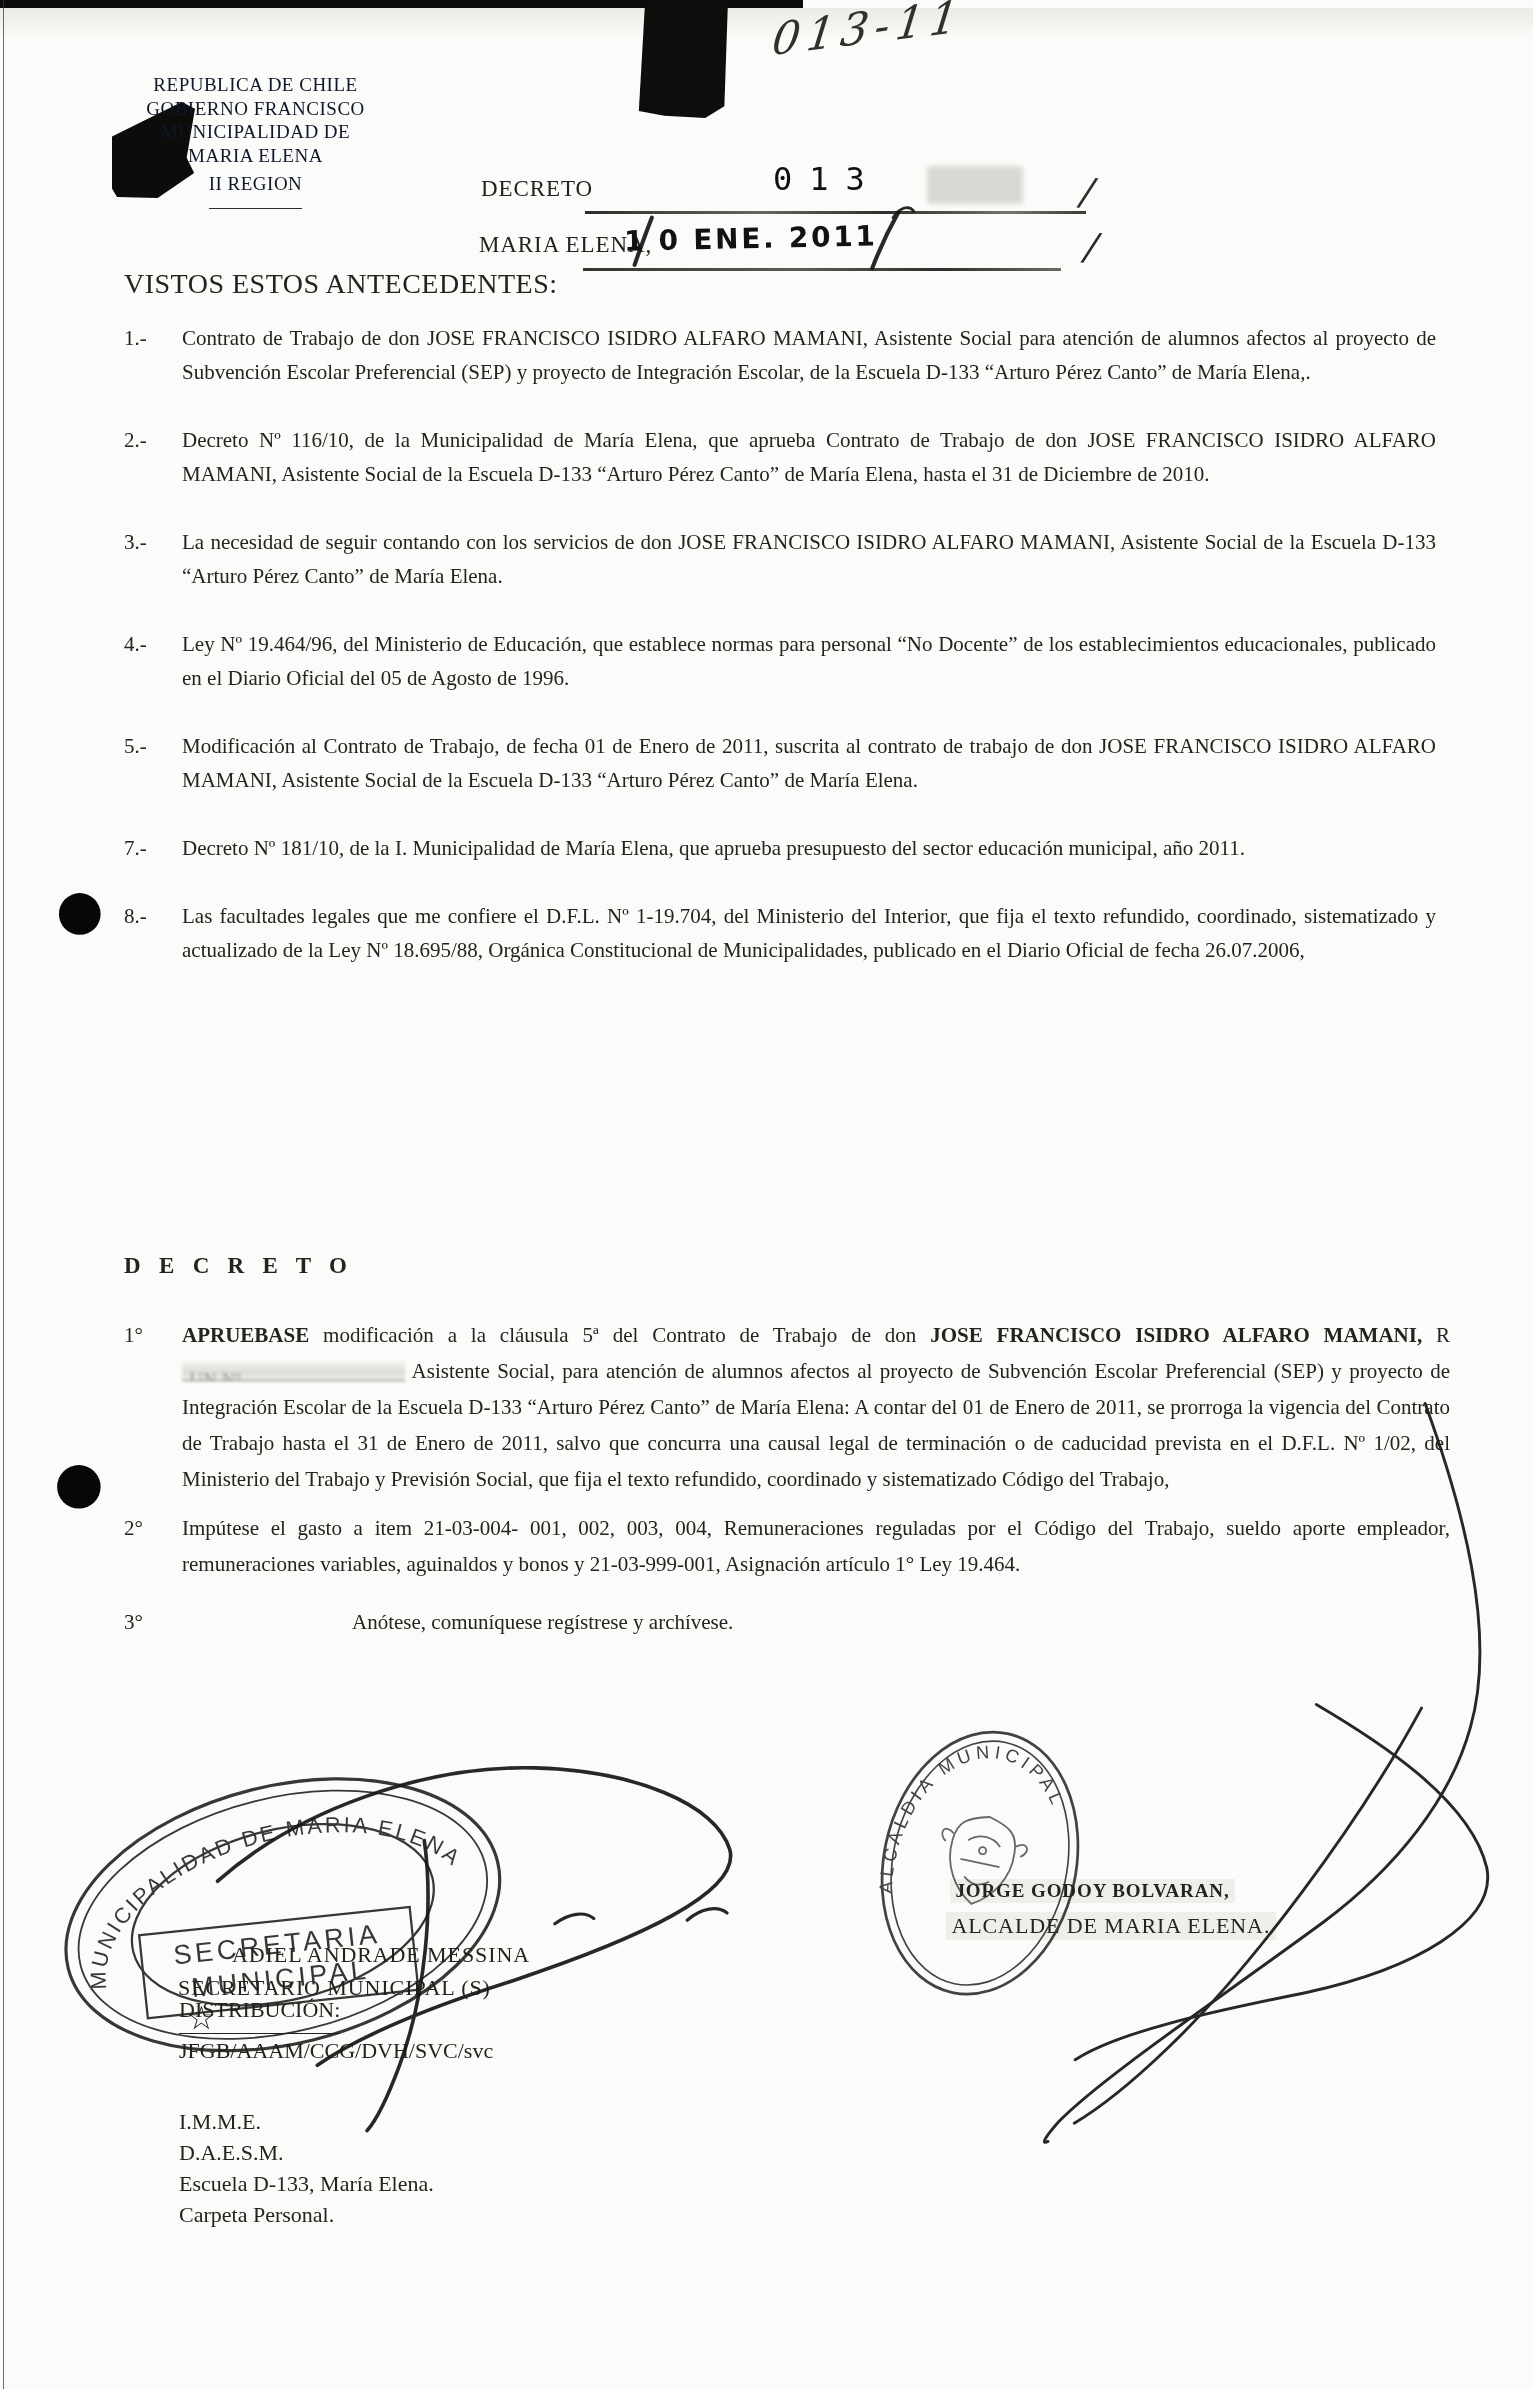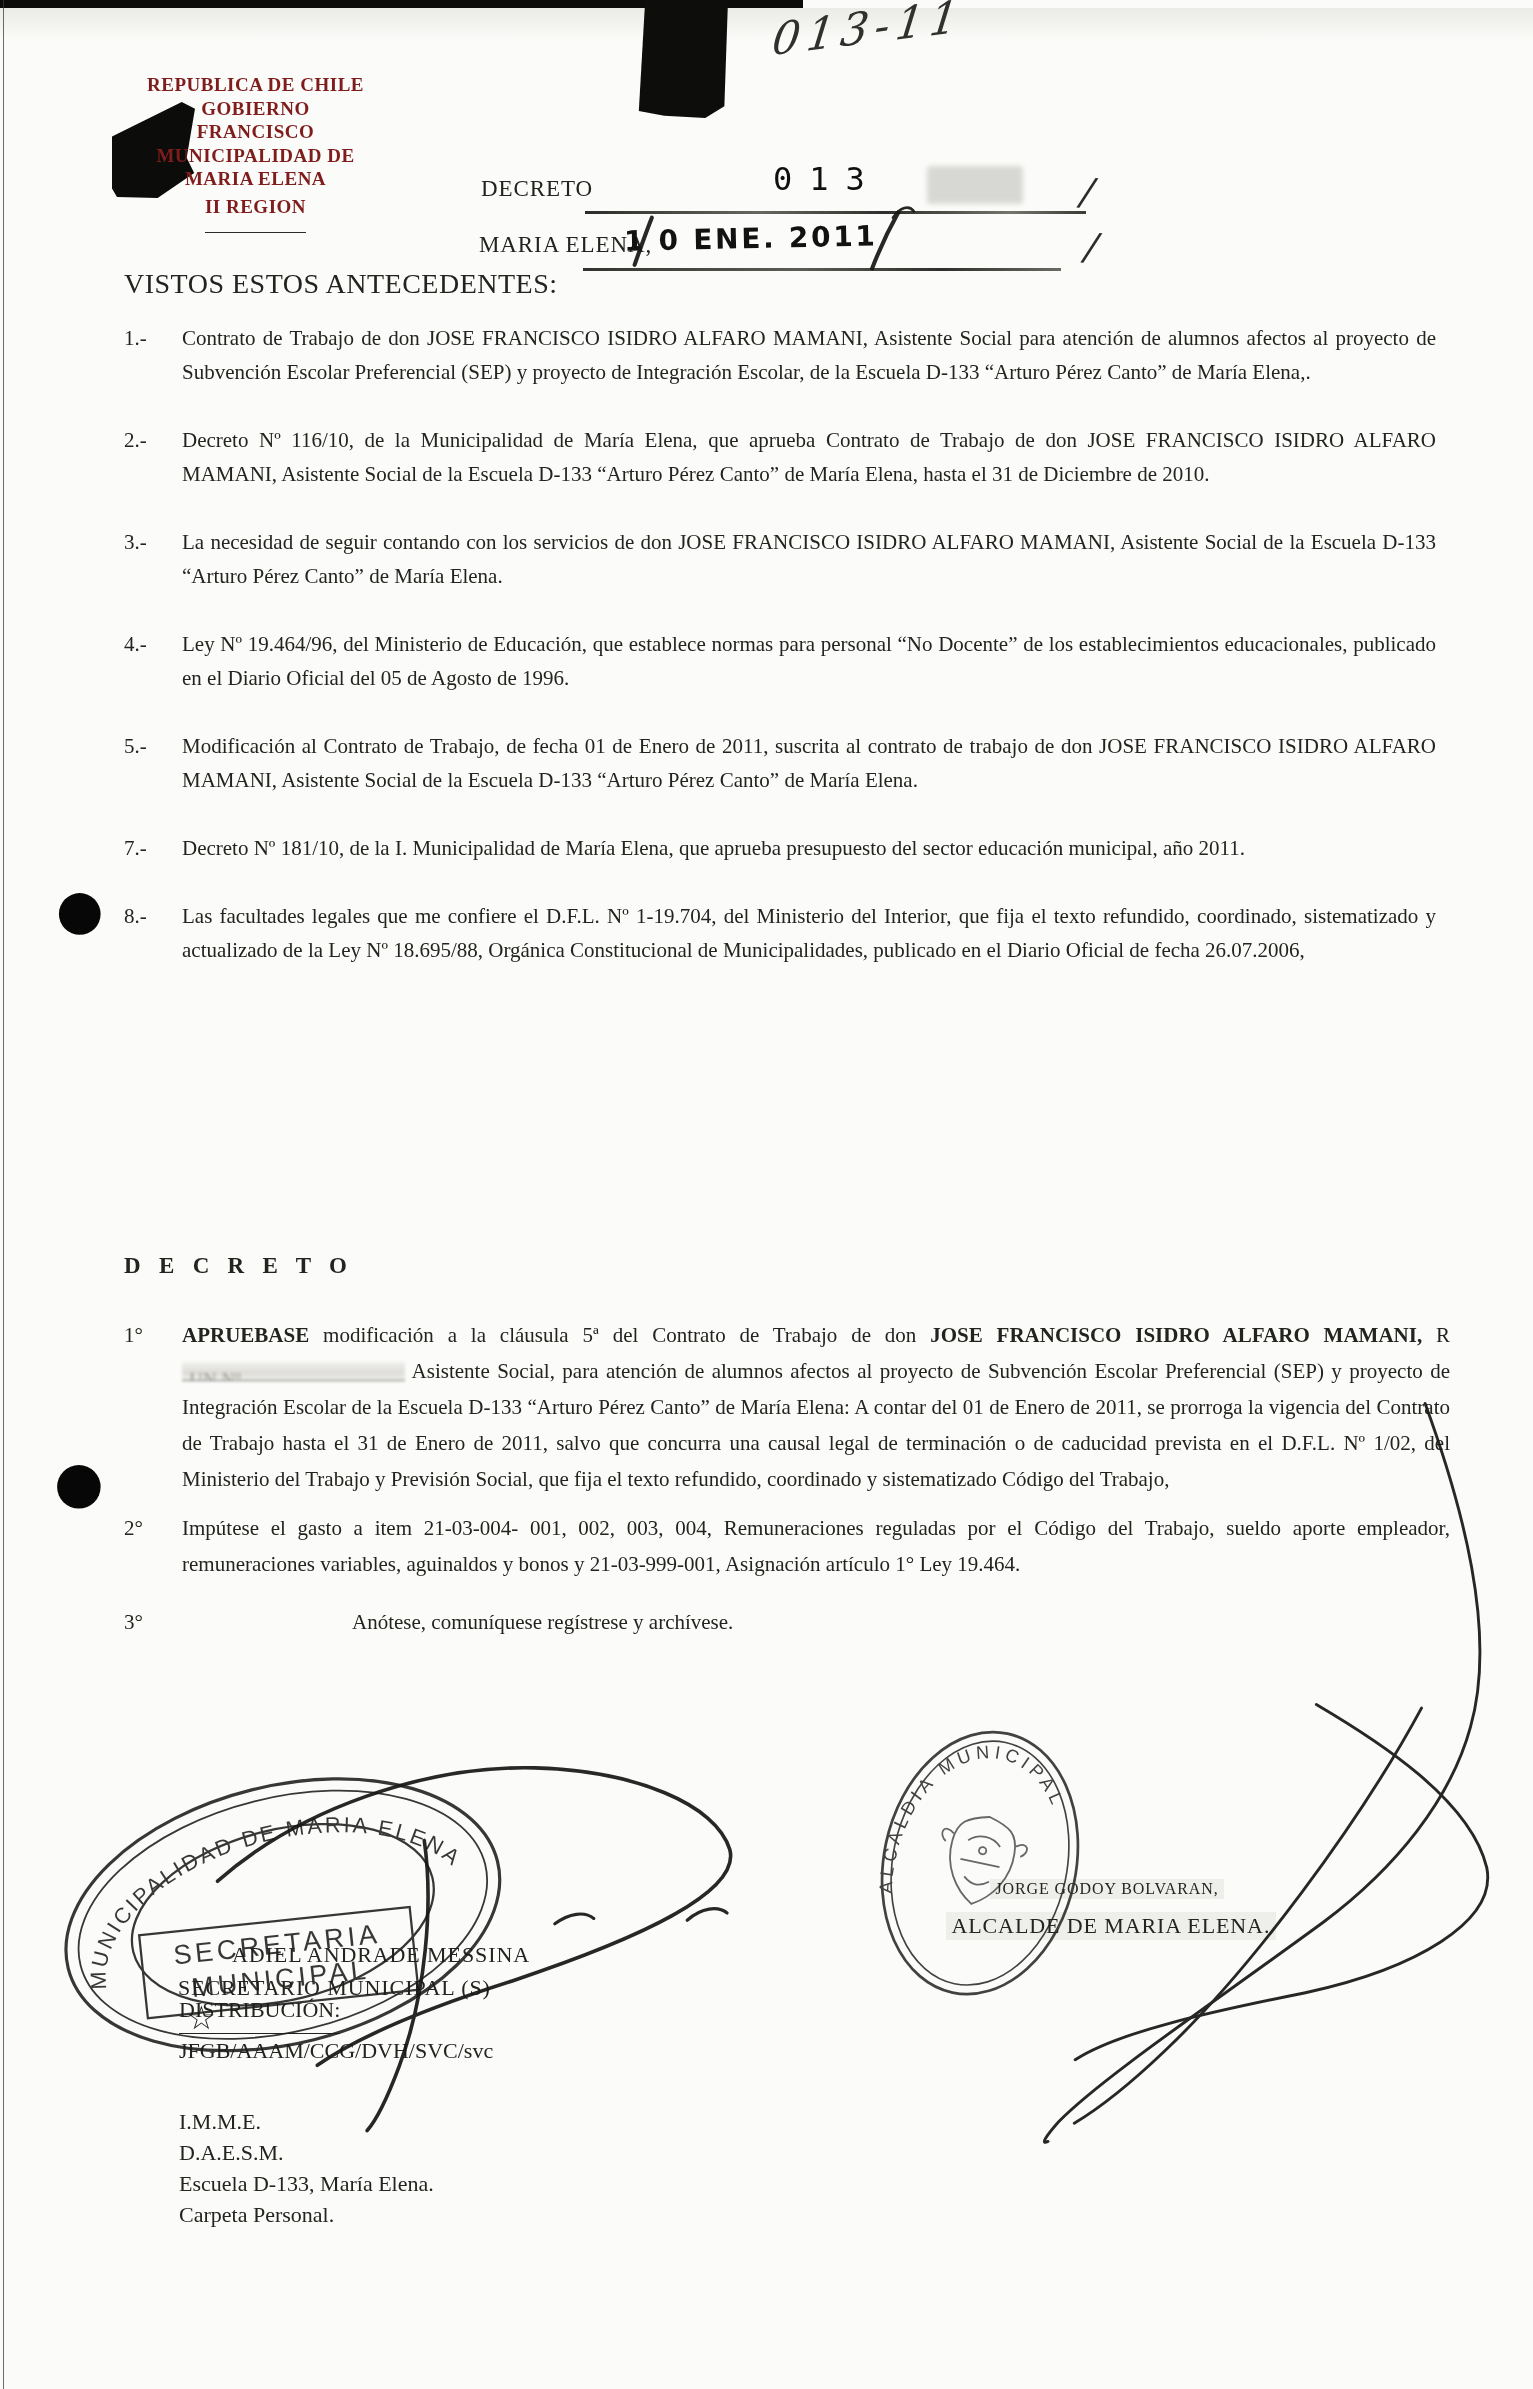--- a/index.html
+++ b/index.html
@@ -18,21 +18,21 @@
     background:linear-gradient(180deg,#e6e6e2 0%,#f4f4f1 70%,#fbfbf9 100%);opacity:.8;}
   .left-edge{left:2.7px;top:0;width:1.8px;height:2389px;background:#3a3a36;opacity:.75;}
   .black-tab{left:637px;top:0;width:91px;height:118px;background:#0d0d0c;
     clip-path:polygon(9% 0,100% 0,96% 90%,75% 100%,30% 98%,2% 94%);}
   .logo-blob{left:112px;top:102px;width:83px;height:96px;background:#0c0c0b;
     clip-path:polygon(0 36%,84% 0,100% 7%,90% 58%,99% 74%,55% 100%,6% 99%,0 90%);}
   .smudge-013{left:927px;top:166px;width:96px;height:38px;background:#8f8f88;
     opacity:.32;filter:blur(2.7px);border-radius:3.6px;}
   
   .letterhead{left:141px;top:73px;width:229px;text-align:center;
-    font-size:19px;line-height:23.6px;letter-spacing:0.5px;color:#7f1d1d;font-weight:bold;}
+    font-size:19px;line-height:23.6px;letter-spacing:0.5px;color:#0f172a;}
   .region{display:inline-block;margin-top:4.5px;border-bottom:1.8px solid #2b2b27;padding-bottom:13px;}
   .hand-number{left:776px;top:12.7px;font-family:"DejaVu Serif",serif;font-style:italic;
     font-size:44px;letter-spacing:6.3px;color:#30302d;
     transform:rotate(-7deg) skewX(-14deg);transform-origin:left top;}
   
   .decreto-label{left:481px;top:176px;font-size:23px;letter-spacing:0.9px;}
   .stamp-number{left:773px;top:160px;font-family:"DejaVu Sans Mono",monospace;
     font-weight:normal;font-size:32px;letter-spacing:17px;color:#101010;}
   .u-line1{left:585px;top:211px;width:501px;height:2.7px;
     background:linear-gradient(90deg,#2c2c2a 0%,#67675f 35%,#2e2e2c 60%,#75756c 85%,#3a3a36 100%);}
@@ -62,22 +62,22 @@
   .redacted{display:inline-block;width:216px;height:18px;vertical-align:-2.7px;
     background:linear-gradient(180deg,#efefec 0%,#dddcd7 60%,#efefec 100%);
     border-bottom:1.8px solid #6e6e67;overflow:hidden;white-space:nowrap;
     color:#9a9a93;font-size:19px;filter:blur(1.5px);padding-left:7.3px;}
   
   .sig-name-left{left:186px;top:1942px;font-size:22px;letter-spacing:0.9px;margin-left:46px;}
   .sig-title-left{left:178px;top:1975px;font-size:22px;letter-spacing:0.9px;}
   .initials{left:179px;top:2038px;font-size:22px;}
   .dist-head{left:179px;top:1997px;font-size:22px;border-bottom:1.8px solid #23231f;padding-bottom:10px;}
   .dist-lines{left:179px;top:2106px;font-size:22px;line-height:31px;}
-  .sig-name-right{left:990px;top:1879px;font-size:16px;letter-spacing:0.9px;
-    background:rgba(190,190,182,.22);padding:0.9px 5.4px;}
+  .sig-name-right{left:950px;top:1879px;font-size:19px;letter-spacing:0.9px;
+    background:rgba(190,190,182,.22);padding:0.9px 5.4px;font-weight:bold;}
   .sig-title-right{left:946px;top:1912px;font-size:22px;letter-spacing:0.9px;
     background:rgba(190,190,182,.22);padding:0.9px 5.4px;}
   .overlay{left:0;top:0;pointer-events:none;}
 </style>
 </head>
 <body>
 
 <div class="page">
 
   <div class="abs top-gray"></div>

